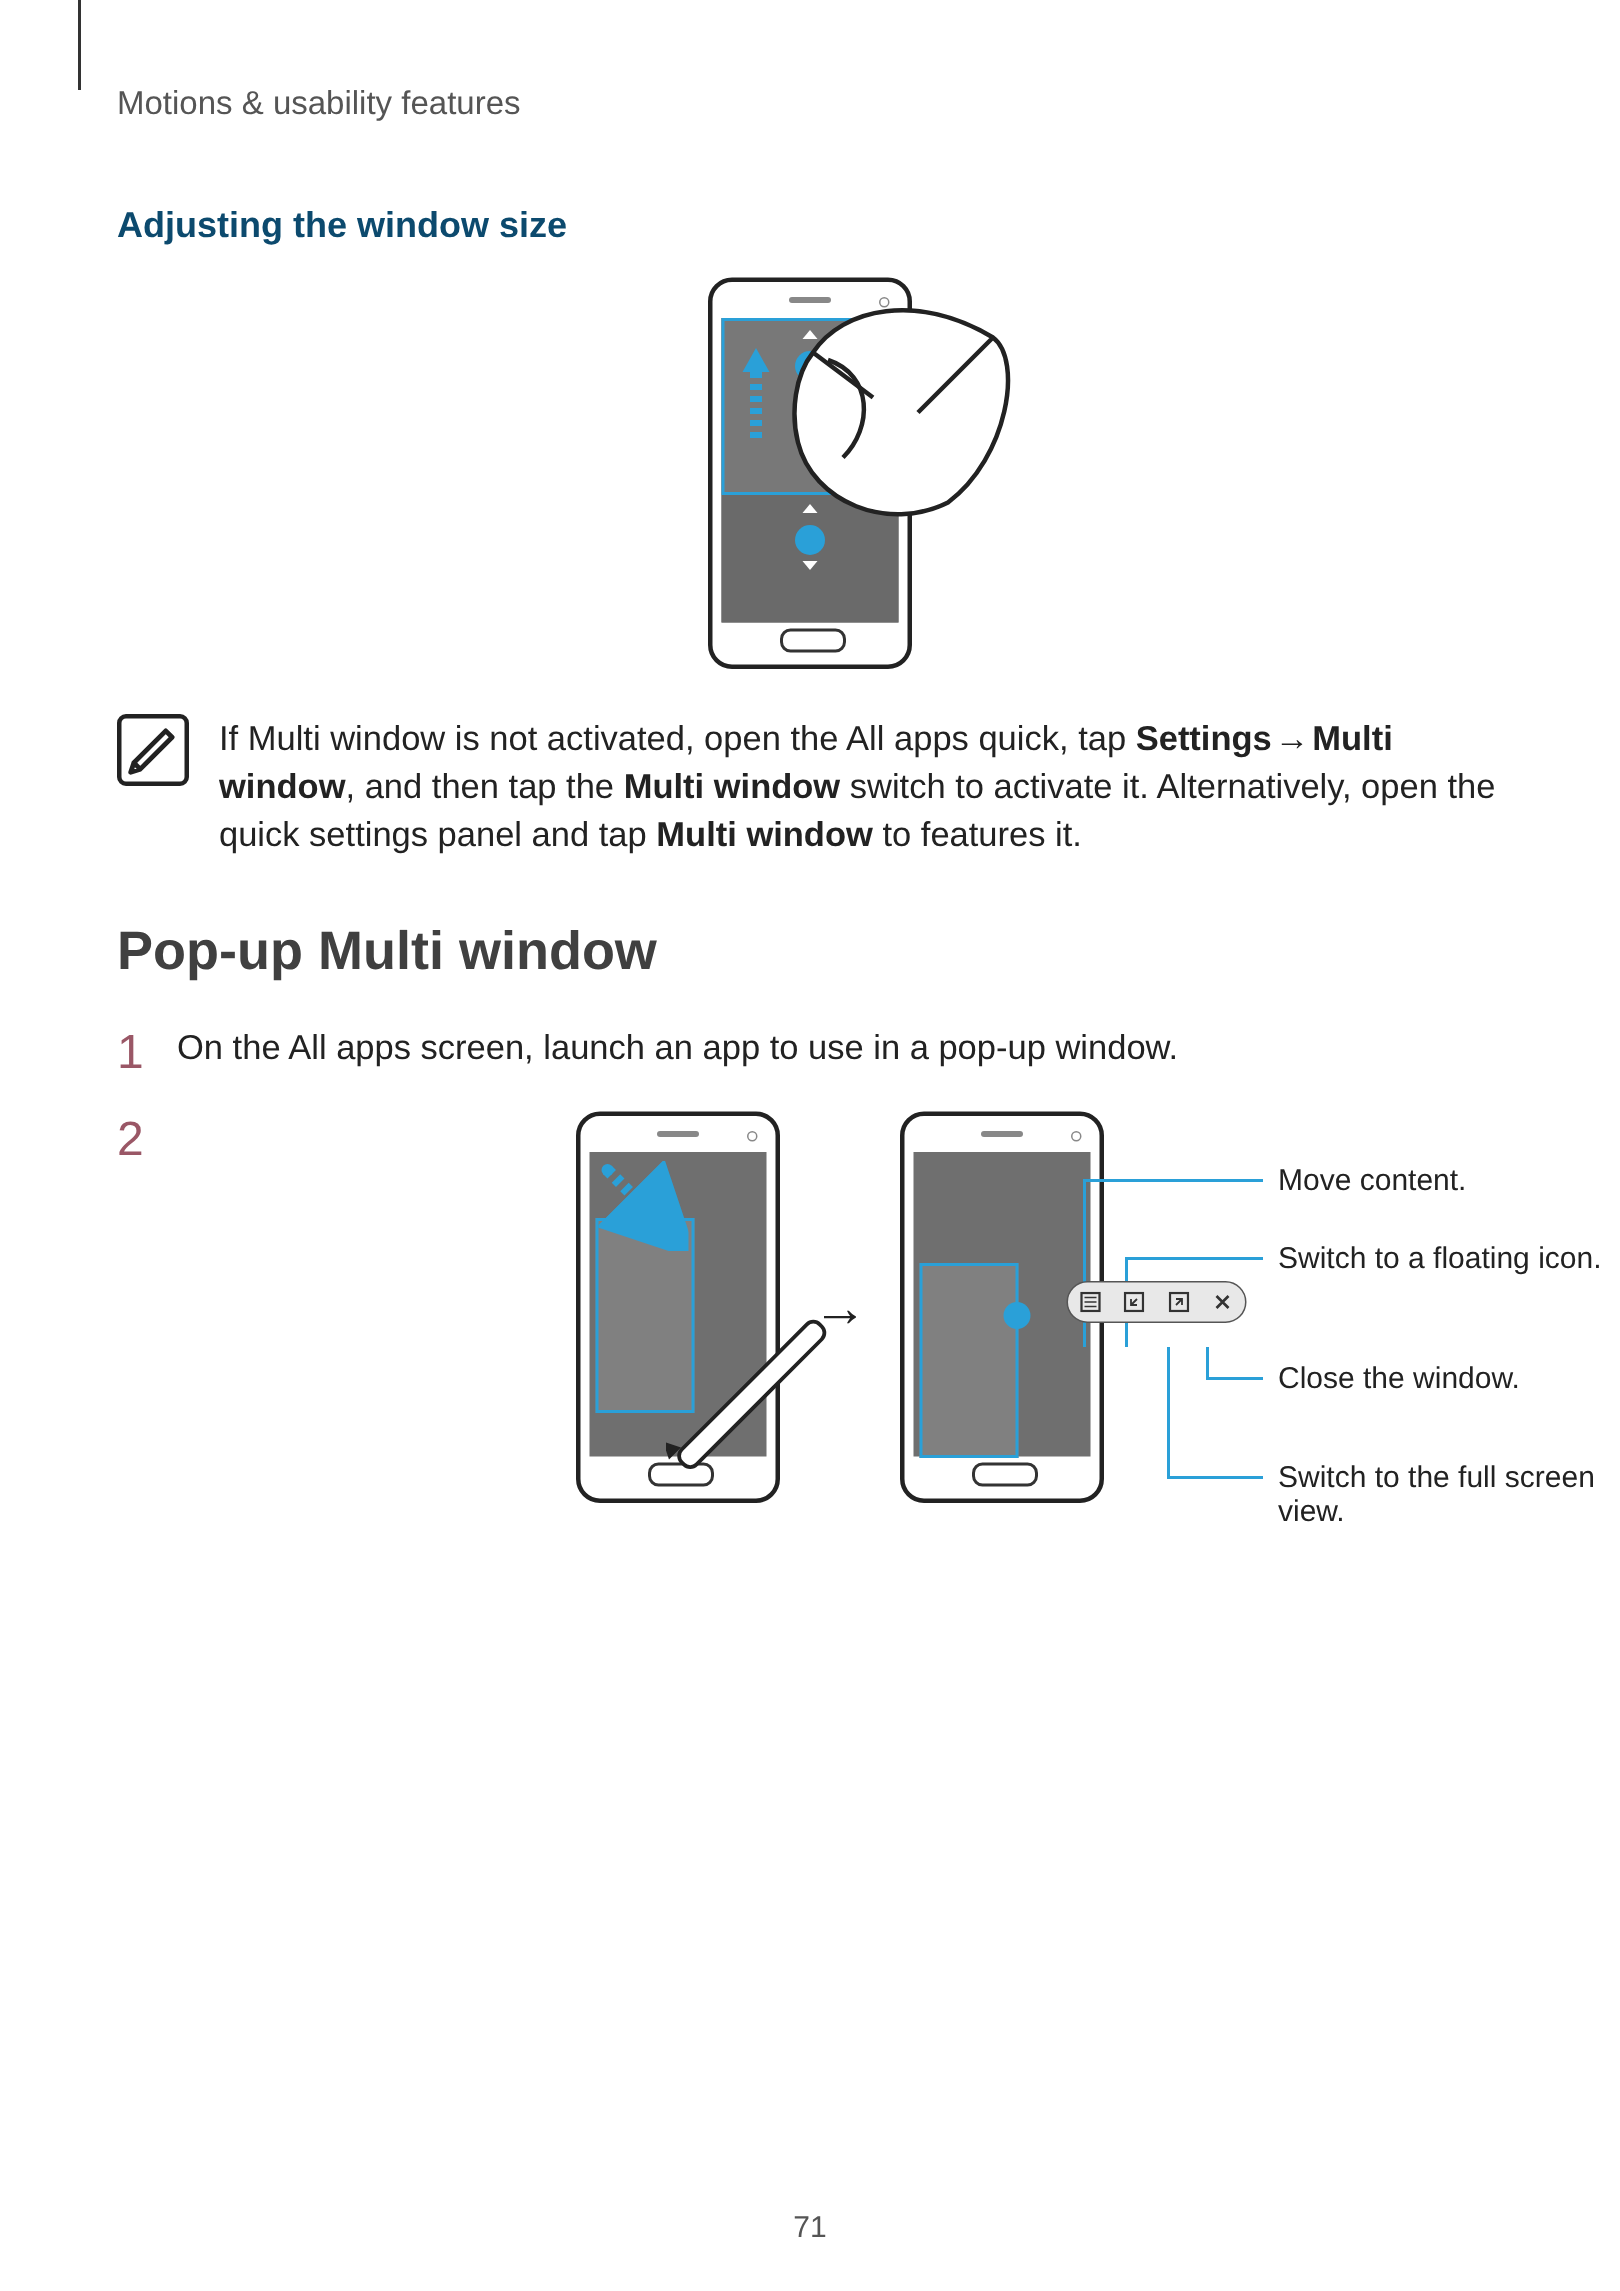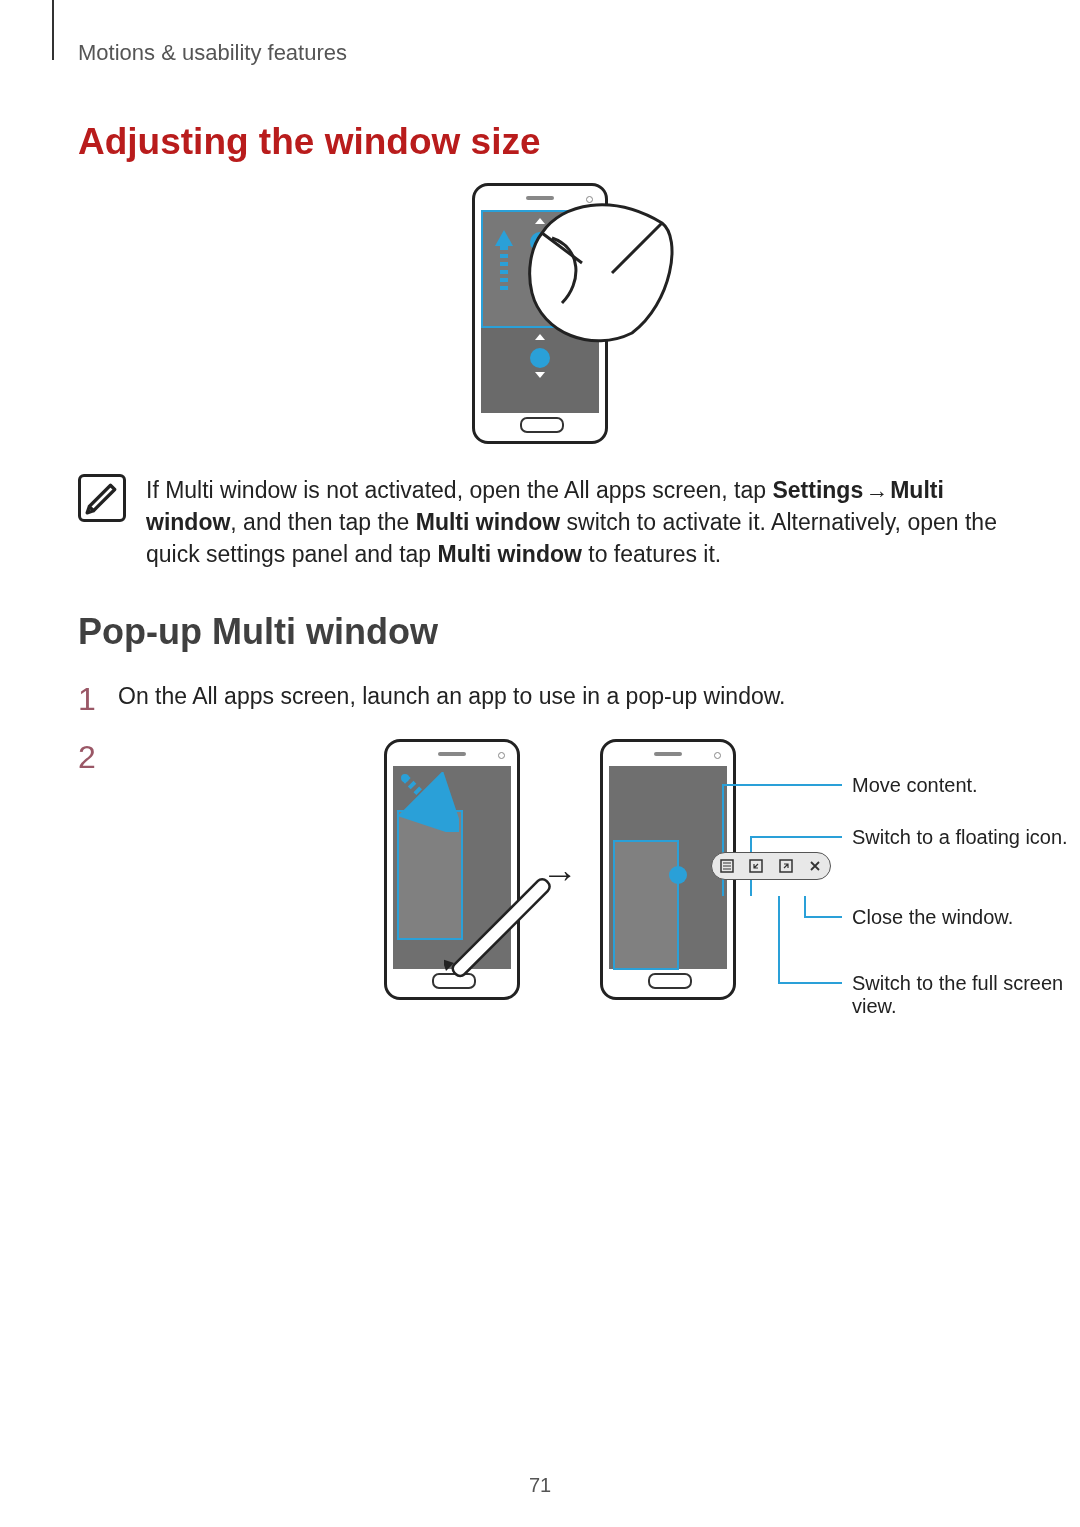--- a/index.html
+++ b/index.html
@@ -4,44 +4,44 @@
 <style>
   body {
     margin: 0;
     padding: 0;
     font-family: "Segoe UI", Arial, sans-serif;
     color: #222;
     background: #fff;
     width: 1080px;
   }
   .page {
-    padding: 40px 78px 60px 78px;
+    padding: 56px 78px 60px 78px;
     position: relative;
     box-sizing: border-box;
     min-height: 1527px;
   }
   .side-rule {
     position: absolute;
     left: 52px;
     top: 0;
     width: 2px;
     height: 60px;
     background: #333;
   }
   .running-head {
     font-size: 22px;
     color: #555;
     margin-bottom: 55px;
     font-weight: 400;
   }
   h2.sub {
-    font-size: 37px;
+    font-size: 24px;
     font-weight: 700;
     margin: 0 0 14px 0;
-    color: #b91c1c;
+    color: #0c4a6e;
   }
   p.body {
     font-size: 23px;
     line-height: 1.35;
     margin: 0 0 24px 0;
   }
   .fig-center {
     text-align: center;
     margin: 20px 0 30px 0;
   }
@@ -304,21 +304,21 @@
     </div>
   </div>
 
   <div class="note-row">
     <div class="note-icon-box">
       <svg viewBox="0 0 32 32">
         <path d="M4 24 L24 4 L28 8 L8 28 Z M4 24 L2 30 L8 28" fill="none" stroke="#222" stroke-width="3" stroke-linejoin="round"></path>
       </svg>
     </div>
     <div class="note-text">
-      <span>If Multi window is not activated, open the All apps screen, tap </span><b>Settings</b><span class="arrow-char"> → </span><b>Multi window</b><span>, and then tap the </span><b>Multi window</b><span> switch to activate it. Alternatively, open the quick settings panel and tap </span><b>Multi window</b><span> to features it.</span>
+      <span>If Multi window is not activated, open the All apps quick, tap </span><b>Settings</b><span class="arrow-char"> → </span><b>Multi window</b><span>, and then tap the </span><b>Multi window</b><span> switch to activate it. Alternatively, open the quick settings panel and tap </span><b>Multi window</b><span> to features it.</span>
     </div>
   </div>
 
   <h1 class="section">Pop-up Multi window</h1>
 
   <ol class="steps">
     <li>
       <span class="num">1</span>
       <span>On the All apps screen, launch an app to use in a pop-up window.</span>
     </li>

